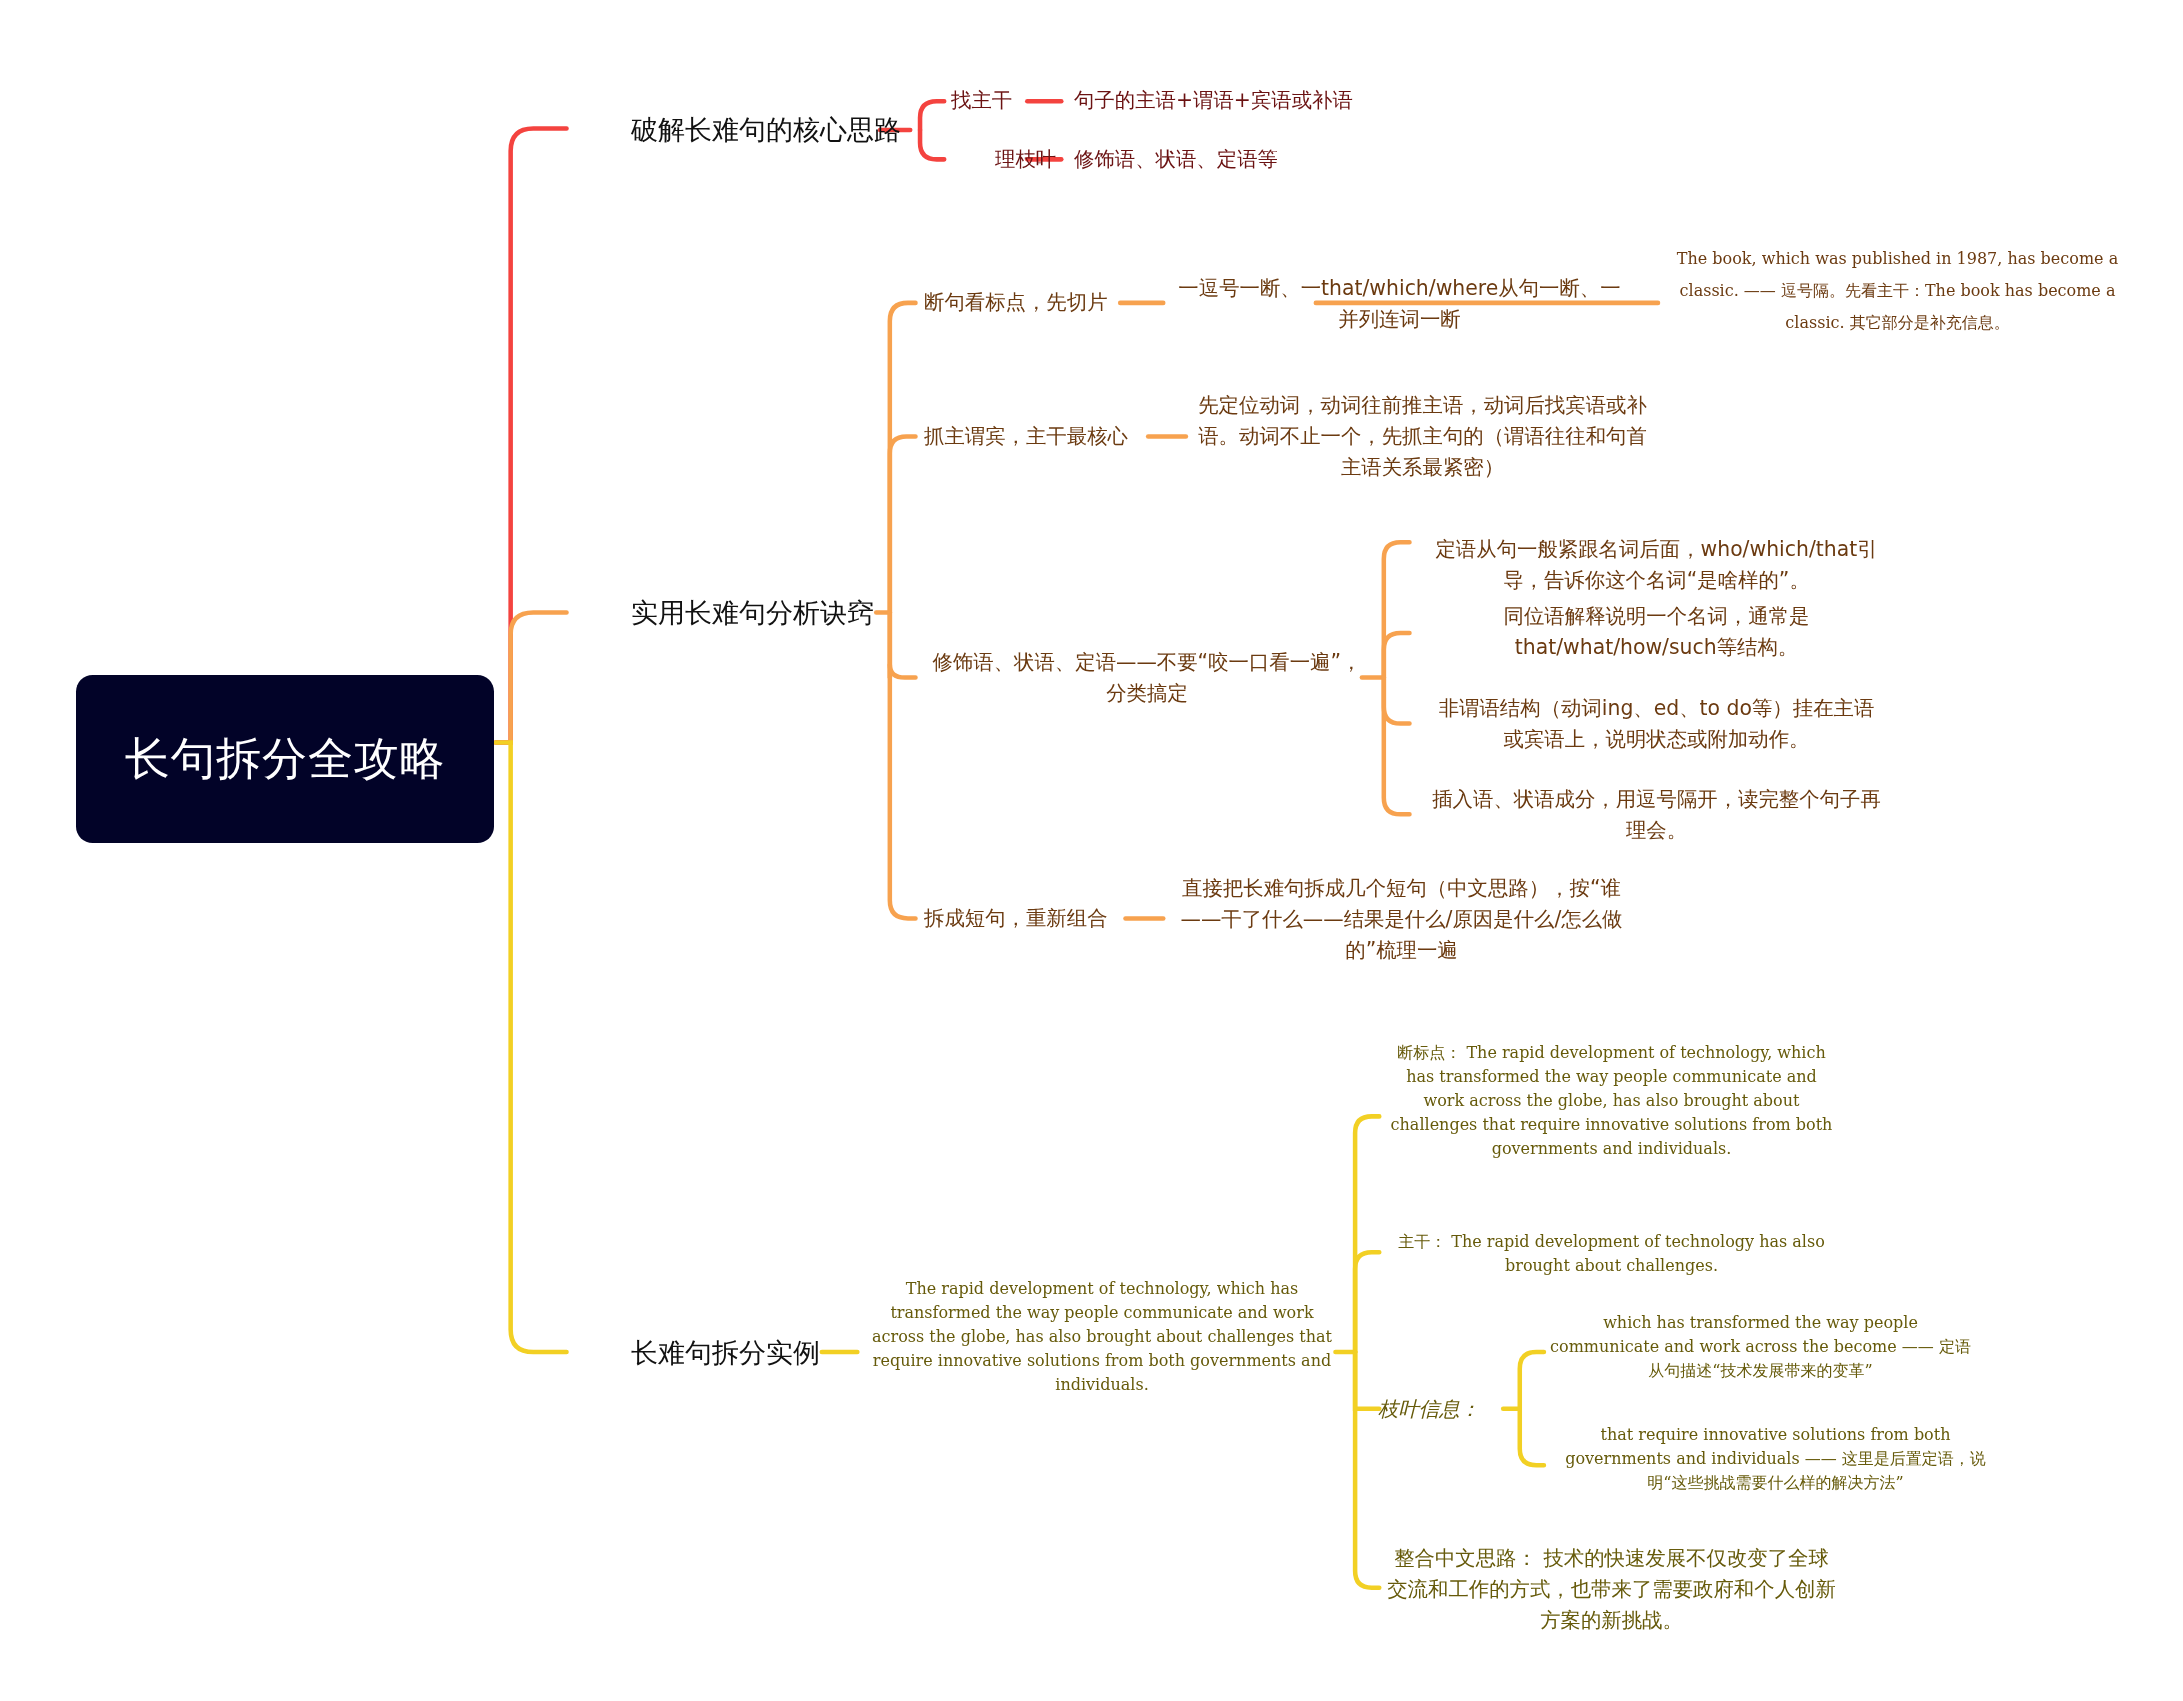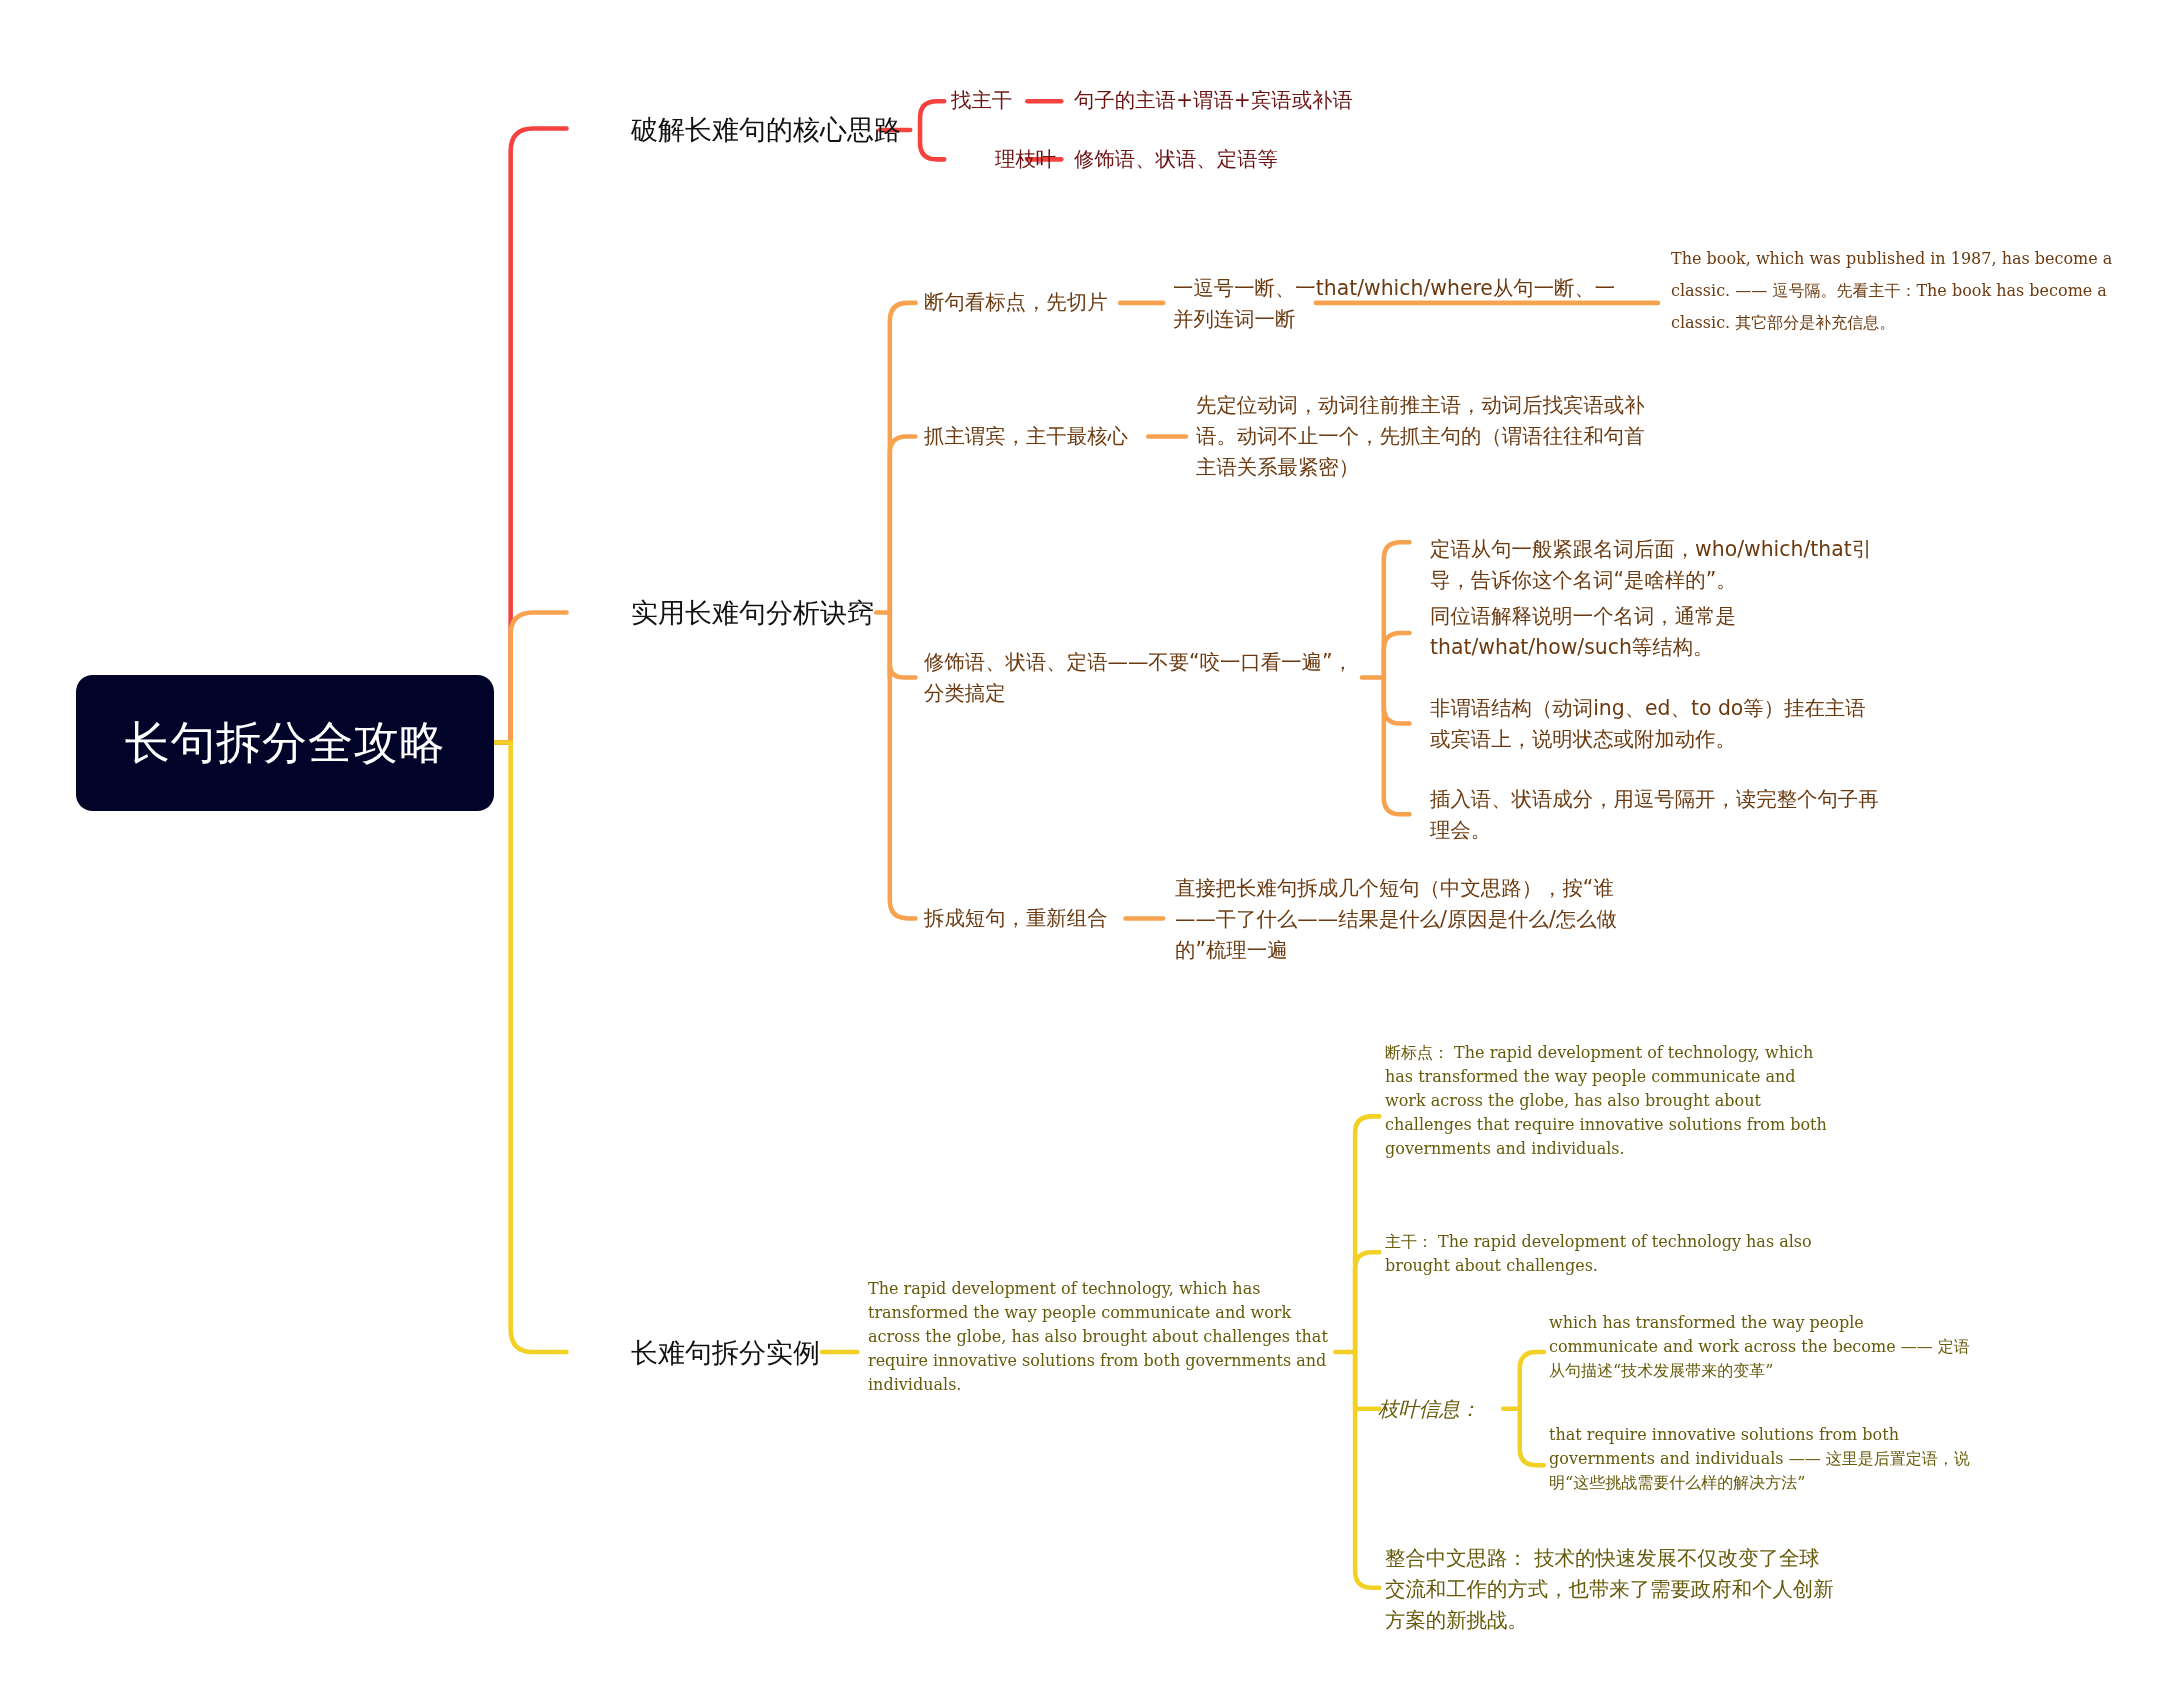--- a/index.html
+++ b/index.html
@@ -1,25 +1,25 @@
 <!DOCTYPE html>
 <html style="font-size:12px"><head>
 <meta charset="utf-8">
 <style>
   html, body { margin: 0; padding: 0; background: #ffffff; }
   body { width: 2183px; height: 1701px; position: relative; overflow: hidden;
          font-family: "DejaVu Sans", "Liberation Sans", sans-serif; }
   svg.lines { position: absolute; left: 0; top: 0; width: 2183px; height: 1701px; }
   .node { position: absolute; white-space: nowrap; }
-  .root { position: absolute; left: 76px; top: 675px; width: 418px; height: 136px;
+  .root { position: absolute; left: 76px; top: 675px; width: 418px; height: 168px;
           background: #020328; border-radius: 16.6px; color: #ffffff;
           display: flex; align-items: center; justify-content: center;
           font-size: 45px; letter-spacing: 0.8px; }
   .l1 { font-size: 27px; color: #111111; line-height: 33px; margin-left: 32px; }
-  .t { font-size: 20.4px; line-height: 31px; white-space: normal; }
+  .t { font-size: 20.4px; line-height: 31px; white-space: normal; text-align: center; }
   .serif { font-family: "DejaVu Serif", "Liberation Serif", serif; font-size: 16px; line-height: 24px; }
   .red { color: #6b1212; }
   .orange { color: #6b3a10; }
   .yellow { color: #665a0a; }
 </style>
 </head>
 <body>
 
 <svg class="lines" viewBox="0 0 2890 2252">
   <g fill="none" stroke-width="6" stroke-linecap="round">

